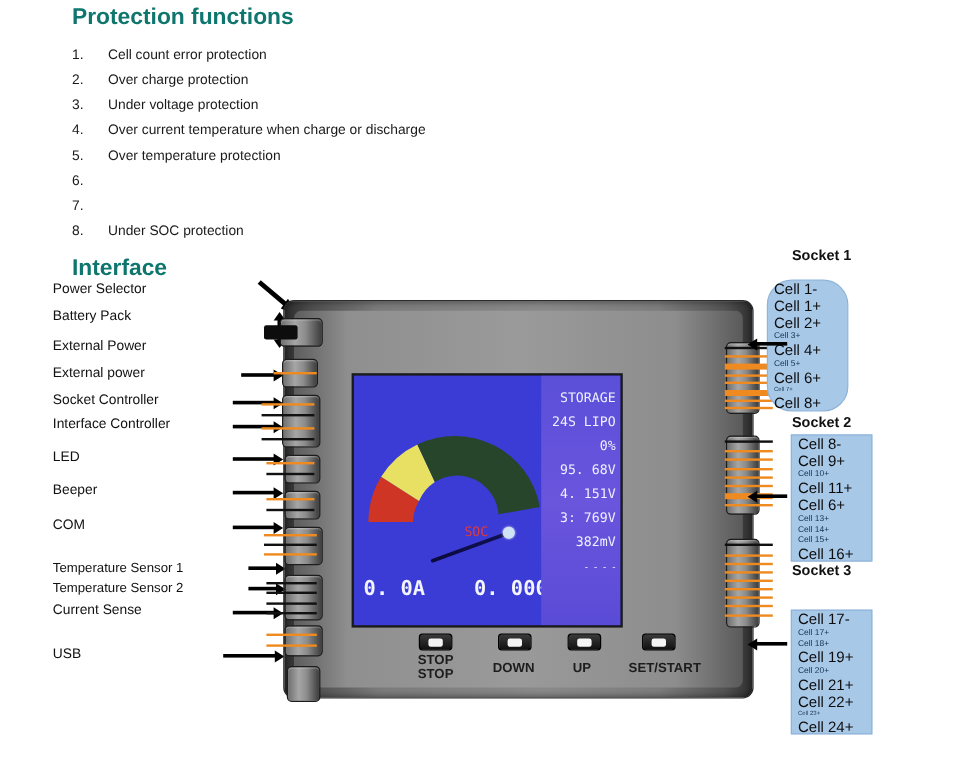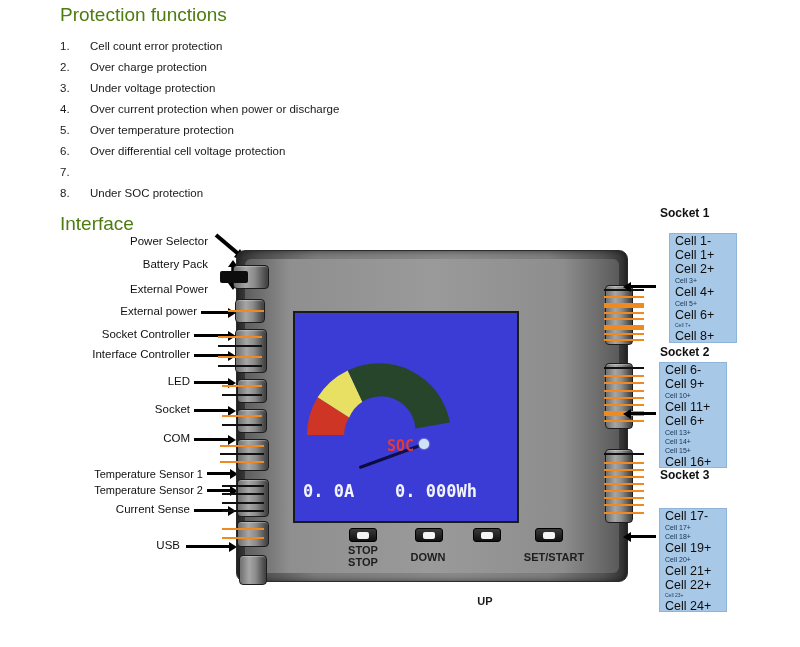--- a/index.html
+++ b/index.html
@@ -4,32 +4,32 @@
 <style>
   html,body{margin:0;padding:0;}
   body{
     width:800px;height:647px;background:#ffffff;position:relative;overflow:hidden;
     font-family:"Liberation Sans",sans-serif;color:#000;
   }
   .abs{position:absolute;}
 
   
   .heading{
-    color:#4d7c0f;font-weight:normal;font-size:19px;letter-spacing:0px;white-space:nowrap;
+    color:#0f766e;font-weight:bold;font-size:19px;letter-spacing:0px;white-space:nowrap;
   }
 
   
   .plist{position:absolute;left:60px;top:35px;width:420px;}
   .prow{display:flex;font-size:11.5px;color:#1a1a1a;height:21px;align-items:center;}
   .pnum{width:30px;flex:0 0 30px;}
   .ptxt{white-space:nowrap;}
 
   
   .lbl{
-    font-size:11.5px;color:#111;white-space:nowrap;text-align:right;line-height:13px;
+    font-size:11.5px;color:#111;white-space:nowrap;text-align:left;line-height:13px;margin-left:44px;
   }
   .lbl.small{font-size:11px;}
 
   
   .arrow-h{position:absolute;height:3px;background:#000;}
   .arrow-h:after{
     content:"";position:absolute;right:-7px;top:-3.5px;width:0;height:0;
     border-left:8px solid #000;border-top:5px solid transparent;border-bottom:5px solid transparent;
   }
 
@@ -59,21 +59,21 @@
   .scr-txt{
     position:absolute;color:#eef0ff;font-family:"DejaVu Sans Mono",monospace;
     font-size:11px;letter-spacing:0px;white-space:nowrap;text-align:right;
   }
   .scr-big{
     position:absolute;color:#f2f4ff;font-family:"DejaVu Sans Mono",monospace;
     font-weight:bold;font-size:17px;white-space:nowrap;
   }
   #soc-label{
     position:absolute;color:#e03a3a;font-family:"DejaVu Sans Mono",monospace;
-    font-weight:bold;font-size:15px;left:92px;top:124px;
+    font-weight:normal;font-size:11px;left:92px;top:124px;
   }
   #needle{
     position:absolute;left:60px;top:130px;width:68px;height:3px;
     background:linear-gradient(90deg,#0a0a3c,#111155);
     transform-origin:100% 50%;transform:rotate(-20deg);border-radius:2px;
   }
   #hub{
     position:absolute;left:124px;top:126px;width:10px;height:10px;border-radius:50%;
     background:#cfe3f7;box-shadow:0 0 2px #fff;
   }
@@ -123,49 +123,48 @@
     <div class="prow">
       <span class="pnum">2.</span>
       <span class="ptxt">Over charge protection</span>
     </div>
     <div class="prow">
       <span class="pnum">3.</span>
       <span class="ptxt">Under voltage protection</span>
     </div>
     <div class="prow">
       <span class="pnum">4.</span>
-      <span class="ptxt">Over current protection when power or discharge</span>
+      <span class="ptxt">Over current temperature when charge or discharge</span>
     </div>
     <div class="prow">
       <span class="pnum">5.</span>
       <span class="ptxt">Over temperature protection</span>
     </div>
     <div class="prow">
       <span class="pnum">6.</span>
-      <span class="ptxt">Over differential cell voltage protection</span>
     </div>
     <div class="prow">
       <span class="pnum">7.</span>
     </div>
     <div class="prow">
       <span class="pnum">8.</span>
       <span class="ptxt">Under SOC protection</span>
     </div>
   </div>
 
 <div class="abs heading" style="left:60px;top:213px;">Interface</div>
 
 <div class="abs lbl" style="left:0;top:235px;width:208px;">Power Selector</div>
 <div class="abs lbl" style="left:0;top:258px;width:208px;">Battery Pack</div>
 <div class="abs lbl" style="left:0;top:283px;width:208px;">External Power</div>
 <div class="abs lbl" style="left:0;top:305px;width:197px;">External power</div>
 <div class="abs lbl" style="left:0;top:328px;width:190px;">Socket Controller</div>
 <div class="abs lbl" style="left:0;top:348px;width:190px;">Interface Controller</div>
 <div class="abs lbl" style="left:0;top:375px;width:190px;">LED</div>
-<div class="abs lbl" style="left:0;top:403px;width:190px;">Socket</div>
+<div class="abs lbl" style="left:0;top:403px;width:190px;">Beeper</div>
 <div class="abs lbl" style="left:0;top:432px;width:190px;">COM</div>
 <div class="abs lbl small" style="left:0;top:468px;width:203px;">Temperature Sensor 1</div>
 <div class="abs lbl small" style="left:0;top:484px;width:203px;">Temperature Sensor 2</div>
 <div class="abs lbl" style="left:0;top:503px;width:190px;">Current Sense</div>
 <div class="abs lbl" style="left:0;top:539px;width:180px;">USB</div>
 
 <svg class="abs" style="left:214px;top:233px;" width="40" height="34">
   <line x1="2" y1="2" x2="28" y2="24" stroke="#000" stroke-width="4"></line>
   <polygon points="34,30 20,24 26,16" fill="#000"></polygon>
 </svg>
@@ -280,60 +279,70 @@
       <path d="M 48.8,53.4 A 72,72 0 0,1 150.9,105.5 L 116.4,111.6 A 34.6,34.6 0 0,0 63.4,84.7 Z" fill="#27452a"></path>
     </svg>
 
     <div id="needle"></div>
     <div id="hub"></div>
     <div id="soc-label">SOC</div>
 
     <div class="scr-big" style="left:8px;top:168px;">0. 0A</div>
     <div class="scr-big" style="left:100px;top:168px;">0. 000Wh</div>
 
+    <div class="rpanel">
+      <div class="scr-txt" style="right:4px;top:12px;">STORAGE</div>
+      <div class="scr-txt" style="right:4px;top:32px;">24S LIPO</div>
+      <div class="scr-txt" style="right:4px;top:52px;">0%</div>
+      <div class="scr-txt" style="right:4px;top:72px;">95. 68V</div>
+      <div class="scr-txt" style="right:4px;top:92px;">4. 151V</div>
+      <div class="scr-txt" style="right:4px;top:112px;">3: 769V</div>
+      <div class="scr-txt" style="right:4px;top:132px;">382mV</div>
+      <div class="scr-txt" style="right:4px;top:155px;font-size:8px;letter-spacing:-1px;">- - - -</div>
+    </div>
   </div>
 
   <div class="btn" style="left:112px;top:277px;">
       <i></i>
     </div>
   <div class="btn" style="left:178px;top:277px;">
       <i></i>
     </div>
   <div class="btn" style="left:236px;top:277px;">
       <i></i>
     </div>
   <div class="btn" style="left:298px;top:277px;">
       <i></i>
     </div>
 
   <div class="btnlabel" style="left:100px;top:293px;width:52px;" id="stop-label">
       <div>STOP</div>
       <div>STOP</div>
     </div>
   <div class="btnlabel" style="left:160px;top:300px;width:62px;">DOWN</div>
-  <div class="btnlabel" style="left:226px;top:300px;width:44px;margin-top:44px;">UP</div>
+  <div class="btnlabel" style="left:226px;top:300px;width:44px;">UP</div>
   <div class="btnlabel" style="left:276px;top:300px;width:82px;">SET/START</div>
 </div>
 
 <div class="sock-title" style="left:660px;top:206px;">Socket 1</div>
-<div class="sockbox" id="sock0" style="left:669px;top:233px;width:66px;height:108px;">
+<div class="sockbox" id="sock0" style="left:639px;top:233px;width:66px;height:108px;border-radius:21px;">
     <div class="cellL">Cell 1-</div>
     <div class="cellL">Cell 1+</div>
     <div class="cellL">Cell 2+</div>
     <div class="cellS">Cell 3+</div>
     <div class="cellL">Cell 4+</div>
     <div class="cellS">Cell 5+</div>
     <div class="cellL">Cell 6+</div>
     <div class="cellXS">Cell 7+</div>
     <div class="cellL">Cell 8+</div>
   </div>
 
 <div class="sock-title" style="left:660px;top:345px;">Socket 2</div>
 <div class="sockbox" id="sock1" style="left:659px;top:362px;width:66px;height:104px;">
-    <div class="cellL">Cell 6-</div>
+    <div class="cellL">Cell 8-</div>
     <div class="cellL">Cell 9+</div>
     <div class="cellS">Cell 10+</div>
     <div class="cellL">Cell 11+</div>
     <div class="cellL">Cell 6+</div>
     <div class="cellS">Cell 13+</div>
     <div class="cellS">Cell 14+</div>
     <div class="cellS">Cell 15+</div>
     <div class="cellL">Cell 16+</div>
   </div>
 

